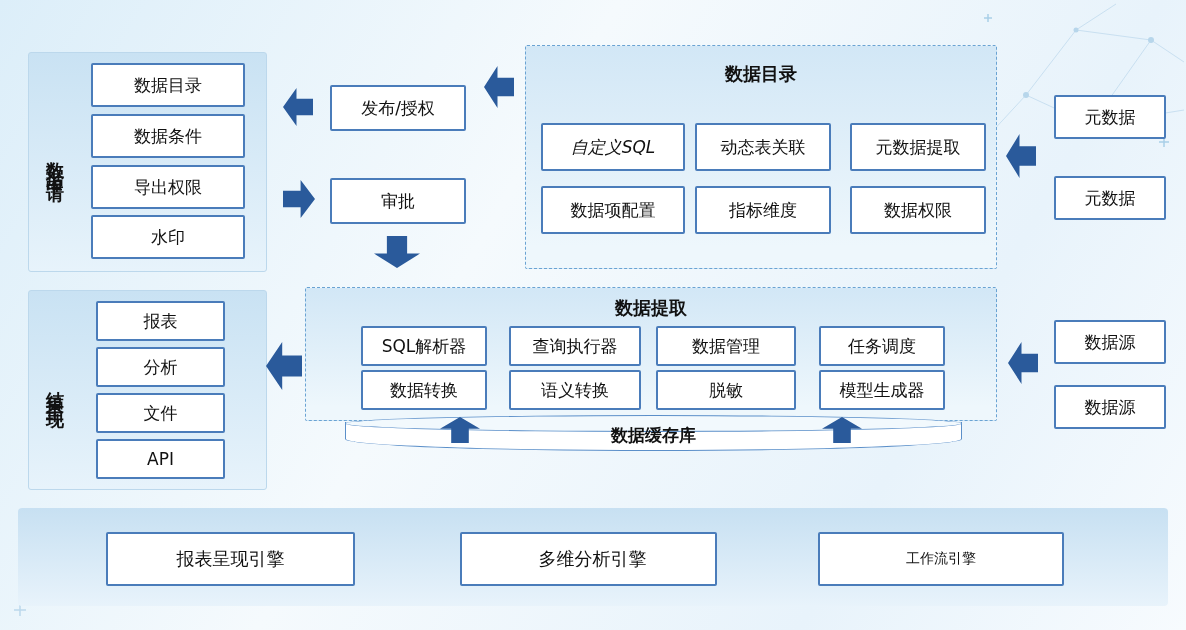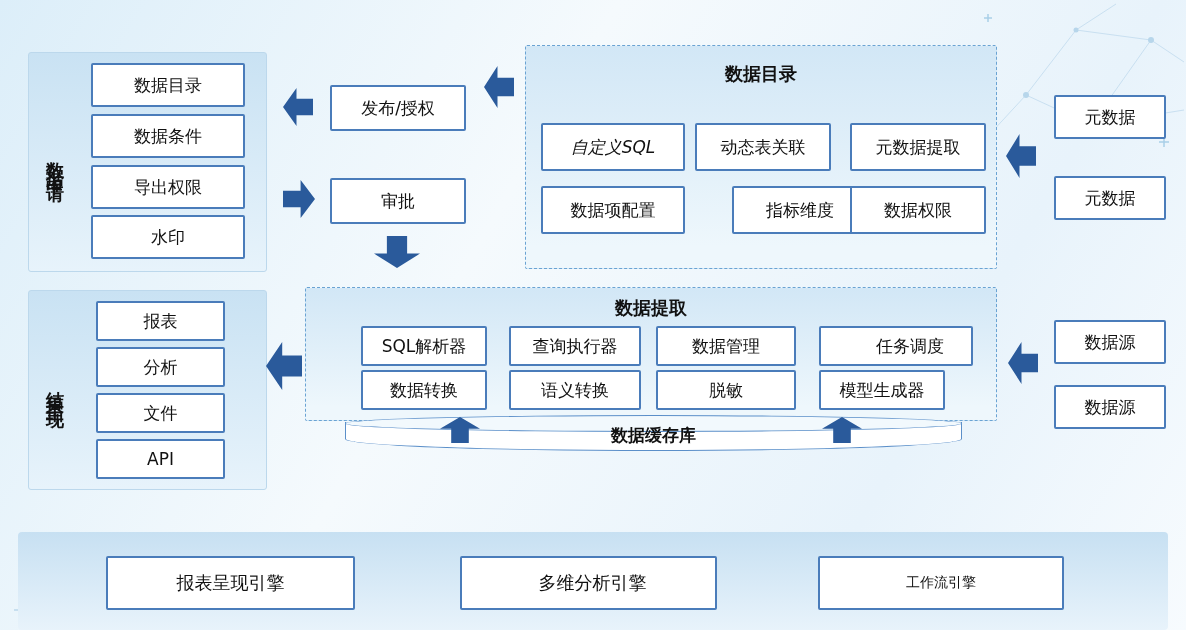--- a/index.html
+++ b/index.html
@@ -37,21 +37,20 @@
     font-size:18px;font-weight:bold;letter-spacing:7px;color:#111;
   }
   .wbox{
     position:absolute;display:flex;align-items:center;justify-content:center;
     background:#ffffff;border:2px solid #4a7cba;border-radius:2px;
     font-size:17px;color:#111;text-align:center;
   }
   .engine-band{
     position:absolute;border-radius:4px;
     background:linear-gradient(180deg,#c7e0f2 0%,#e8f3fb 100%);
-    margin-top:24px;
   }
   .arrow{position:absolute;background:#2a5a9b;}
   .arrow-left{clip-path:polygon(0% 50%,45% 0%,45% 28%,100% 28%,100% 72%,45% 72%,45% 100%);}
   .arrow-right{clip-path:polygon(100% 50%,55% 0%,55% 28%,0% 28%,0% 72%,55% 72%,55% 100%);}
   .arrow-down{clip-path:polygon(50% 100%,0% 55%,28% 55%,28% 0%,72% 0%,72% 55%,100% 55%);}
   .arrow-up{clip-path:polygon(50% 0%,0% 45%,28% 45%,28% 100%,72% 100%,72% 45%,100% 45%);}
 
   .cylinder{position:absolute;}
   .cyl-body{
     position:absolute;left:0;right:0;top:7px;bottom:0;
@@ -110,34 +109,34 @@
   <div class="arrow arrow-left" style="left:484px;top:66px;width:30px;height:42px;"></div>
   <div class="arrow arrow-right" style="left:283px;top:180px;width:32px;height:38px;"></div>
   <div class="arrow arrow-down" style="left:374px;top:236px;width:46px;height:32px;"></div>
 
   <div class="panel-dashed" style="left:525px;top:45px;width:470px;height:222px;">
     <div class="panel-title" style="top:16px;">数据目录</div>
     <div class="wbox" style="left:15px;top:77px;width:140px;height:44px;font-style:italic;">自定义SQL</div>
     <div class="wbox" style="left:169px;top:77px;width:132px;height:44px;">动态表关联</div>
     <div class="wbox" style="left:324px;top:77px;width:132px;height:44px;">元数据提取</div>
     <div class="wbox" style="left:15px;top:140px;width:140px;height:44px;">数据项配置</div>
-    <div class="wbox" style="left:169px;top:140px;width:132px;height:44px;margin-left:37px;">指标维度</div>
+    <div class="wbox" style="left:169px;top:140px;width:132px;height:44px;">指标维度</div>
     <div class="wbox" style="left:324px;top:140px;width:132px;height:44px;">数据权限</div>
   </div>
 
   <div class="wbox" style="left:1054px;top:95px;width:108px;height:40px;">元数据</div>
   <div class="wbox" style="left:1054px;top:176px;width:108px;height:40px;">元数据</div>
   <div class="arrow arrow-left" style="left:1006px;top:134px;width:30px;height:44px;"></div>
 
   <div class="panel-dashed" style="left:305px;top:287px;width:690px;height:132px;">
     <div class="panel-title" style="top:8px;">数据提取</div>
     <div class="wbox" style="left:55px;top:38px;width:122px;height:36px;">SQL解析器</div>
     <div class="wbox" style="left:203px;top:38px;width:128px;height:36px;">查询执行器</div>
     <div class="wbox" style="left:350px;top:38px;width:136px;height:36px;">数据管理</div>
-    <div class="wbox" style="left:513px;top:38px;width:122px;height:36px;padding-left:28px;">任务调度</div>
+    <div class="wbox" style="left:513px;top:38px;width:122px;height:36px;">任务调度</div>
     <div class="wbox" style="left:55px;top:82px;width:122px;height:36px;">数据转换</div>
     <div class="wbox" style="left:203px;top:82px;width:128px;height:36px;">语义转换</div>
     <div class="wbox" style="left:350px;top:82px;width:136px;height:36px;text-align:center;">脱敏</div>
     <div class="wbox" style="left:513px;top:82px;width:122px;height:36px;">模型生成器</div>
   </div>
 
   <div class="wbox" style="left:1054px;top:320px;width:108px;height:40px;">数据源</div>
   <div class="wbox" style="left:1054px;top:385px;width:108px;height:40px;">数据源</div>
   <div class="arrow arrow-left" style="left:1008px;top:342px;width:30px;height:42px;"></div>
 

